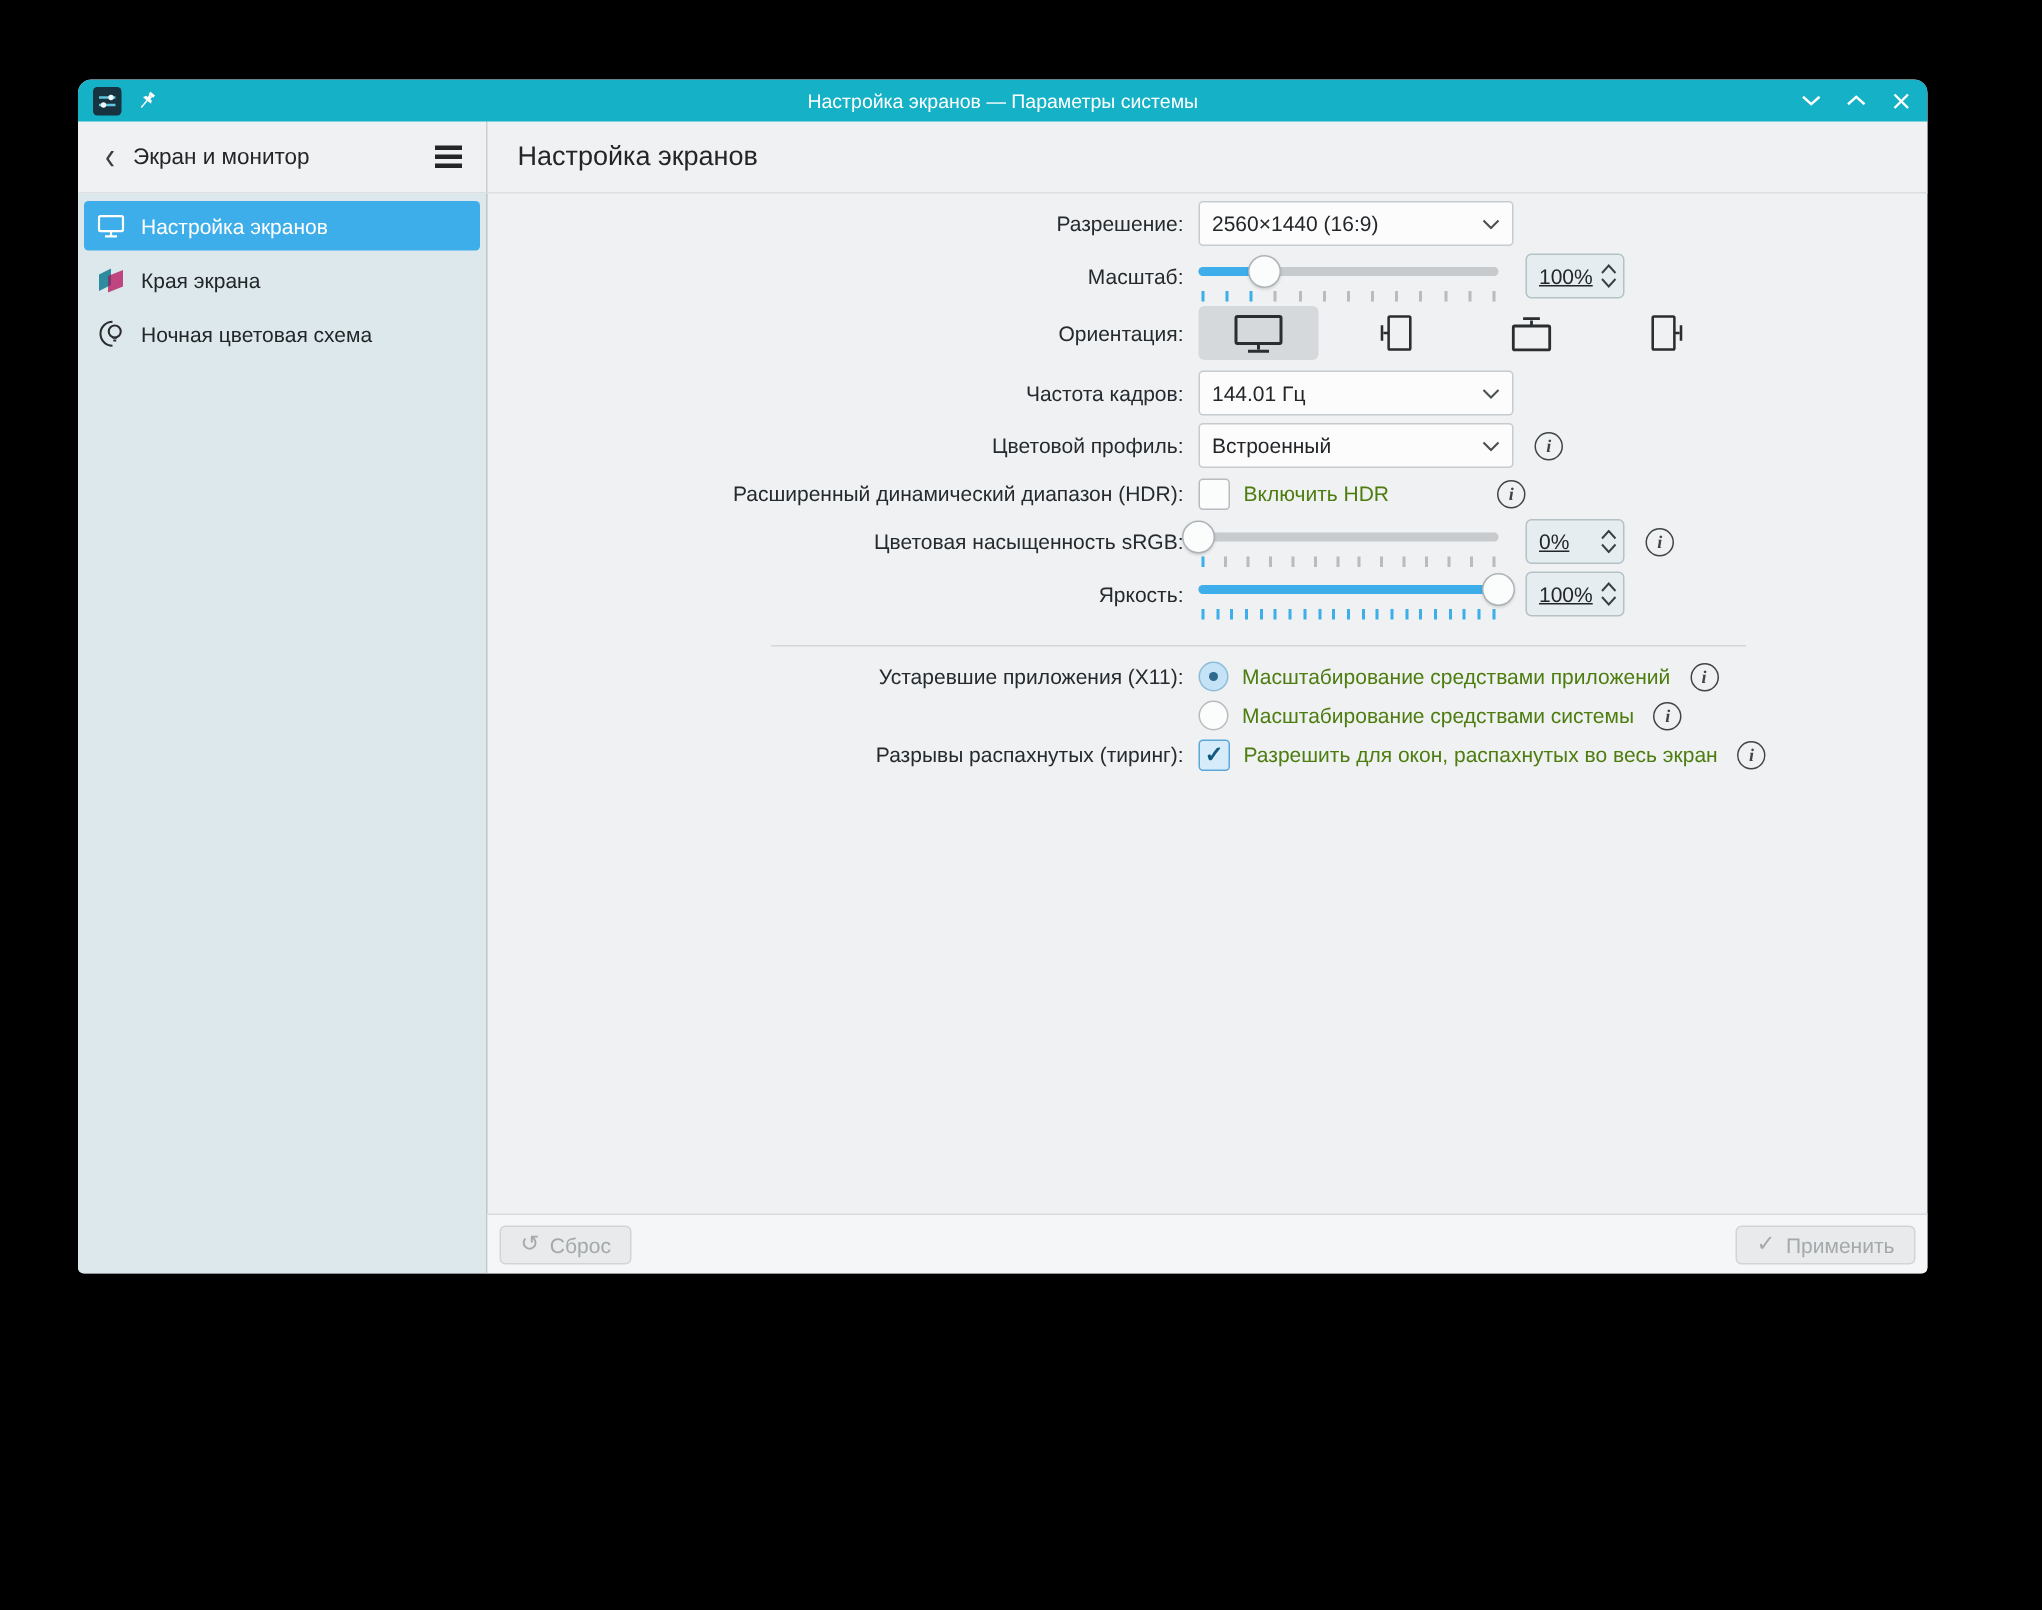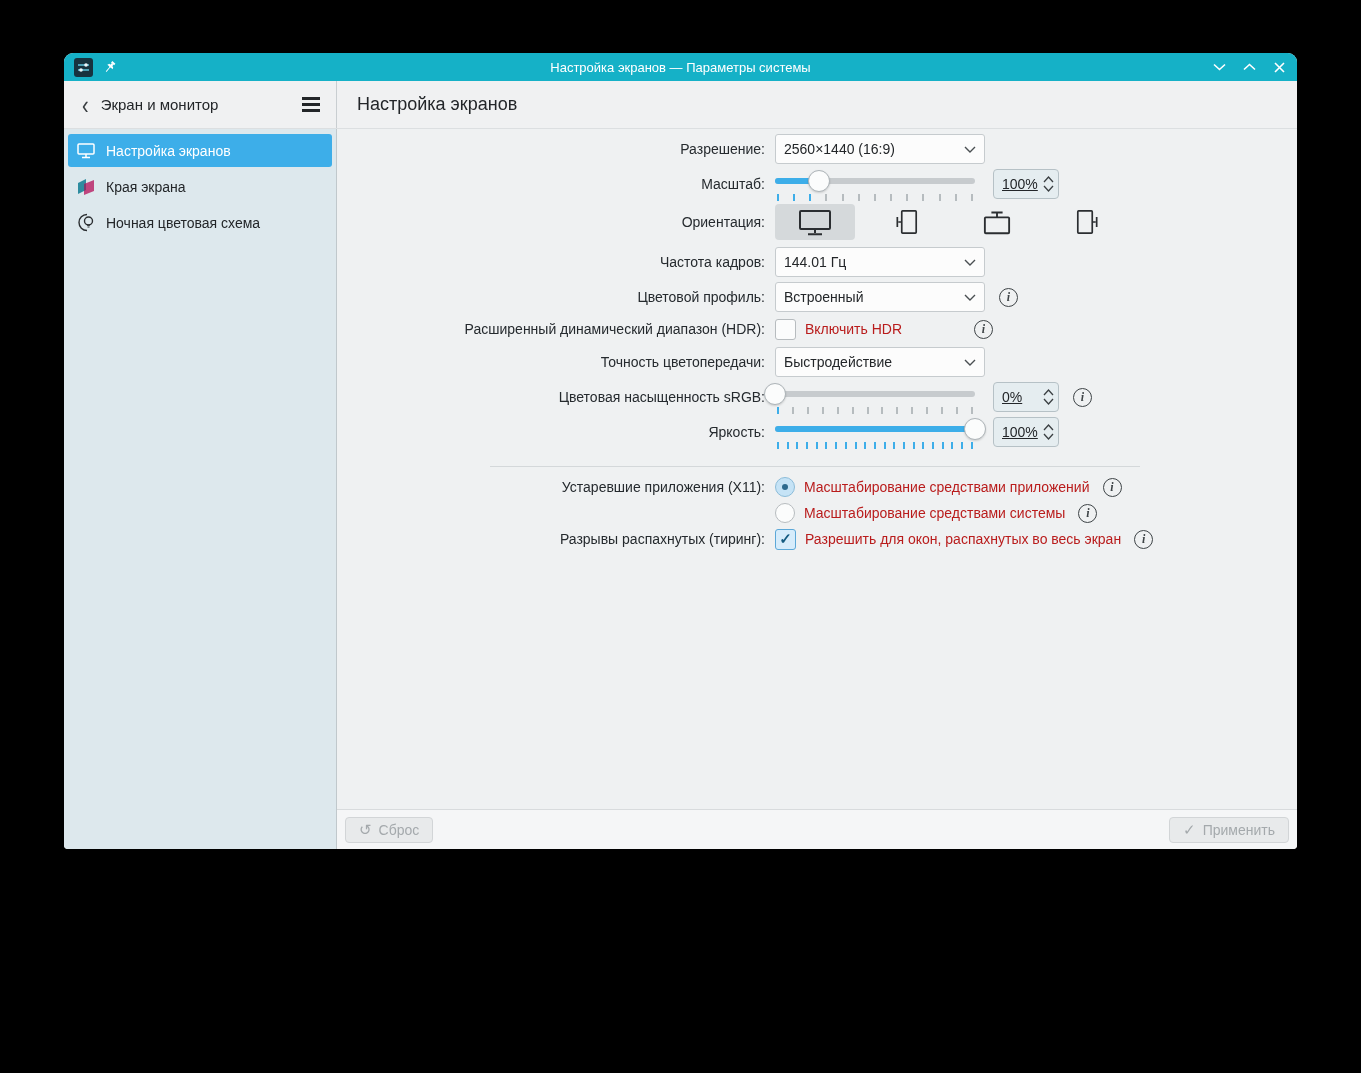--- a/index.html
+++ b/index.html
@@ -1,19 +1,19 @@
 <!DOCTYPE html>
 <html><head>
 <meta charset="utf-8">
 <style>
   * { margin:0; padding:0; box-sizing:border-box; }
   html,body { width:1361px; height:1073px; background:#000; overflow:hidden;
               font-family:"Liberation Sans", sans-serif; }
 
-  .window { position:absolute; left:64px; top:53px; width:1233px; height:796px;
+  .window { position:absolute; left:52px; top:53px; width:1233px; height:796px;
             border-radius:9px 9px 4px 4px; overflow:hidden; background:#eff1f2;
             box-shadow:0 8px 30px rgba(0,0,0,0.7); display:flex; flex-direction:column; }
 
   
   .titlebar { height:28px; background:#15b1c7; display:flex; align-items:center;
               padding:0 10px; position:relative; flex:0 0 auto; }
   .titlebar-left { display:flex; align-items:center; gap:10px; }
   .app-icon { width:19px; height:19px; background:#17333f; border-radius:3px;
               display:flex; align-items:center; justify-content:center; }
   .titlebar-title { position:absolute; left:0; right:0; text-align:center;
@@ -39,21 +39,21 @@
              padding:5px 4px; flex:0 0 auto; }
   .side-item { display:flex; align-items:center; gap:10px; height:33px; padding:0 8px;
                border-radius:3px; margin-bottom:3px; cursor:pointer; font-size:14px; color:#232629; }
   .side-item.selected { background:#3daee9; color:#fff; }
   .side-icon { width:20px; height:20px; display:flex; align-items:center; justify-content:center; }
 
   .rightcol { flex:1; display:flex; flex-direction:column; min-width:0; }
   .content { flex:1; overflow:hidden; }
 
   
-  .form { padding-top:5px; }
+  .form { padding-top:5px;margin-left:36px; }
   .row { display:flex; align-items:center; margin-bottom:5px; }
   .lbl { width:438px; flex:0 0 auto; text-align:right; padding-right:10px;
          font-size:14px; color:#252a2e; }
   .ctl { display:flex; align-items:center; }
 
   .dropdown { width:210px; height:30px; background:#fcfcfc; border:1px solid #c6cbce;
               border-radius:3px; display:flex; align-items:center; padding:0 8px;
               font-size:14px; color:#232629; cursor:pointer; }
   .dropdown .dd-chevron { margin-left:auto; }
 
@@ -78,21 +78,21 @@
   .orient-group { display:flex; gap:11px; }
   .orient-btn { width:80px; height:36px; border-radius:4px; display:flex;
                 align-items:center; justify-content:center; cursor:pointer; }
   .orient-btn.selected { background:#d5d9db; }
 
   .checkbox { width:21px; height:21px; border-radius:3px; border:1px solid #b7bcbf;
               background:#fbfcfc; display:flex; align-items:center; justify-content:center;
               cursor:pointer; flex:0 0 auto; }
   .checkbox.checked { background:#d6ecfb; border-color:#5ca8d8; color:#135a80;
                       font-size:15px; font-weight:bold; }
-  .ctl-text { font-size:14px; color:#b91c1c; margin-left:9px; }
+  .ctl-text { font-size:14px; color:#4d7c0f; margin-left:9px; }
 
   .radio { width:20px; height:20px; border-radius:50%; border:1px solid #b7bcbf;
            background:#fbfcfc; cursor:pointer; flex:0 0 auto; position:relative; }
   .radio.selected { background:#c5e3f6; border-color:#8cbcd9; }
   .radio.selected::after { content:""; position:absolute; left:6px; top:6px;
            width:6px; height:6px; border-radius:50%; background:#2d6a8e; }
 
   .info { width:19px; height:19px; border-radius:50%; border:1px solid #3e4447;
           color:#3e4447; font-size:12px; display:flex; align-items:center;
           justify-content:center; cursor:pointer; flex:0 0 auto;
@@ -329,33 +329,20 @@
 
           <div class="row" style="height:24px;">
             <div class="lbl">Расширенный динамический диапазон (HDR):</div>
             <div class="ctl">
               <span class="checkbox"></span>
               <span class="ctl-text">Включить HDR</span>
               <span class="info" style="margin-left:72px;">i</span>
             </div>
           </div>
 
-          <div class="row" style="margin-top:6px;">
-            <div class="lbl">Точность цветопередачи:</div>
-            <div class="ctl">
-              <div class="dropdown">
-                <span>Быстродействие</span>
-                <span class="dd-chevron">
-                  <svg width="12" height="7" viewBox="0 0 12 7">
-                      <polyline points="1,1 6,6 11,1" fill="none" stroke="#4a4f52" stroke-width="1.4"></polyline>
-                    </svg>
-                </span>
-              </div>
-            </div>
-          </div>
 
           <div class="row">
             <div class="lbl">Цветовая насыщенность sRGB:</div>
             <div class="ctl">
               <div class="slider">
                 <div class="slider-track"></div>
                 <div class="slider-fill" style="width: 0%;"></div>
                 <div class="slider-handle" style="left: calc(0% - 11px);"></div>
                 <div class="slider-ticks">
                     <span class="tick active"></span>

